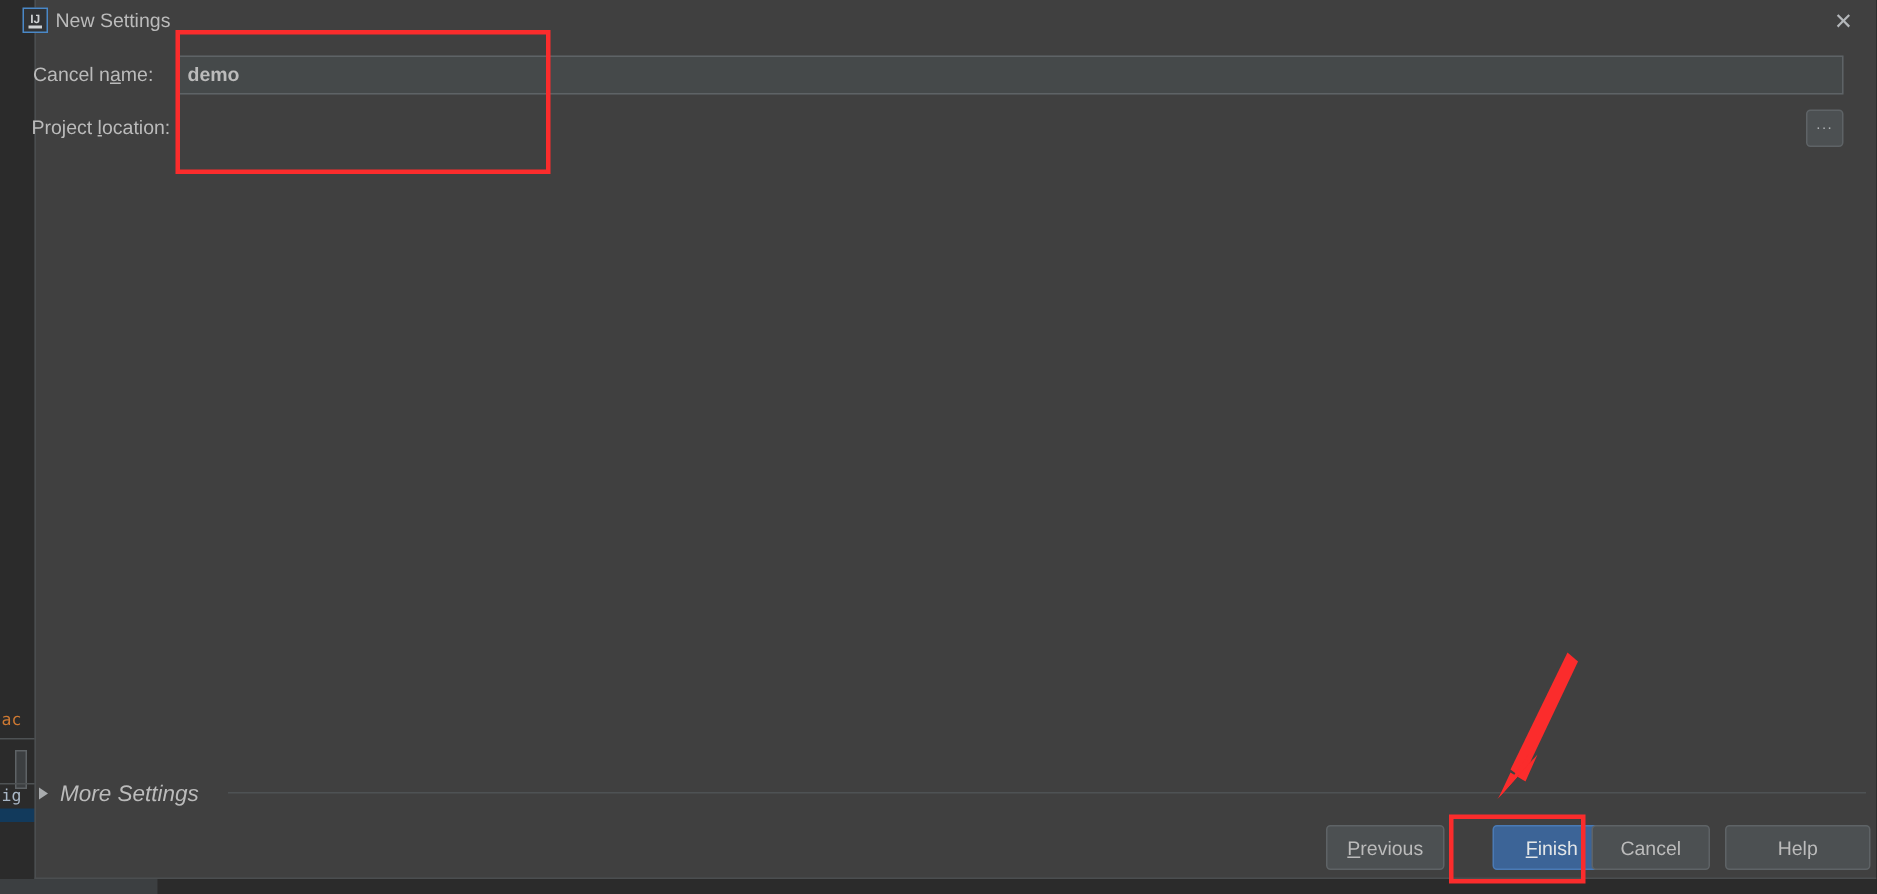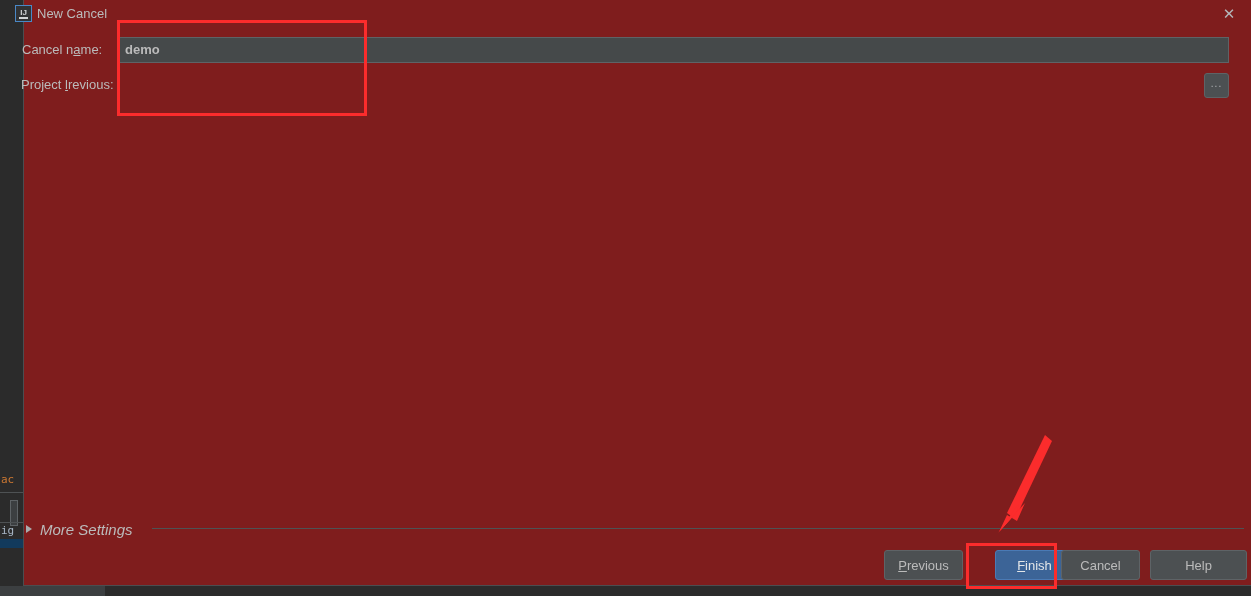--- a/index.html
+++ b/index.html
@@ -62,21 +62,21 @@
     left: 0; top: 586px;
     width: 105px; height: 10px;
     background: #3c3f41;
   }
 
   
   .dialog {
     position: absolute;
     left: 23px; top: 0;
     width: 1228px; height: 586px;
-    background: #7f1d1d;
+    background: #404040;
     border: 1px solid #4b4e50;
     border-top: none; border-right: none;
   }
 
   .titlebar {
     position: absolute;
     left: 0; top: 0;
     width: 1228px; height: 28px;
   }
   .ij-icon {
@@ -265,28 +265,28 @@
   </div>
   <div class="ide-bottom-bar"></div>
 
   <div class="dialog">
 
     <div class="titlebar">
       <div class="ij-icon">
         <span class="ij-text">IJ</span>
         <span class="ij-bar"></span>
       </div>
-      <div class="title-text">New Cancel</div>
+      <div class="title-text">New Settings</div>
       <div class="close-btn">✕</div>
     </div>
 
     <div class="label" id="lbl-name"><span>Cancel n</span><span class="mn">a</span><span>me:</span></div>
     <div class="field" id="fld-name"><span>demo</span></div>
 
-    <div class="label" id="lbl-loc"><span>Project </span><span class="mn">l</span><span>revious:</span></div>
+    <div class="label" id="lbl-loc"><span>Project </span><span class="mn">l</span><span>ocation:</span></div>
     <div class="browse-btn">
       <span class="dots">...</span>
     </div>
 
     <div class="more-settings">
       <span class="tri"></span>
       <span class="more-label">More Settings</span>
     </div>
     <div class="more-sep"></div>
 

